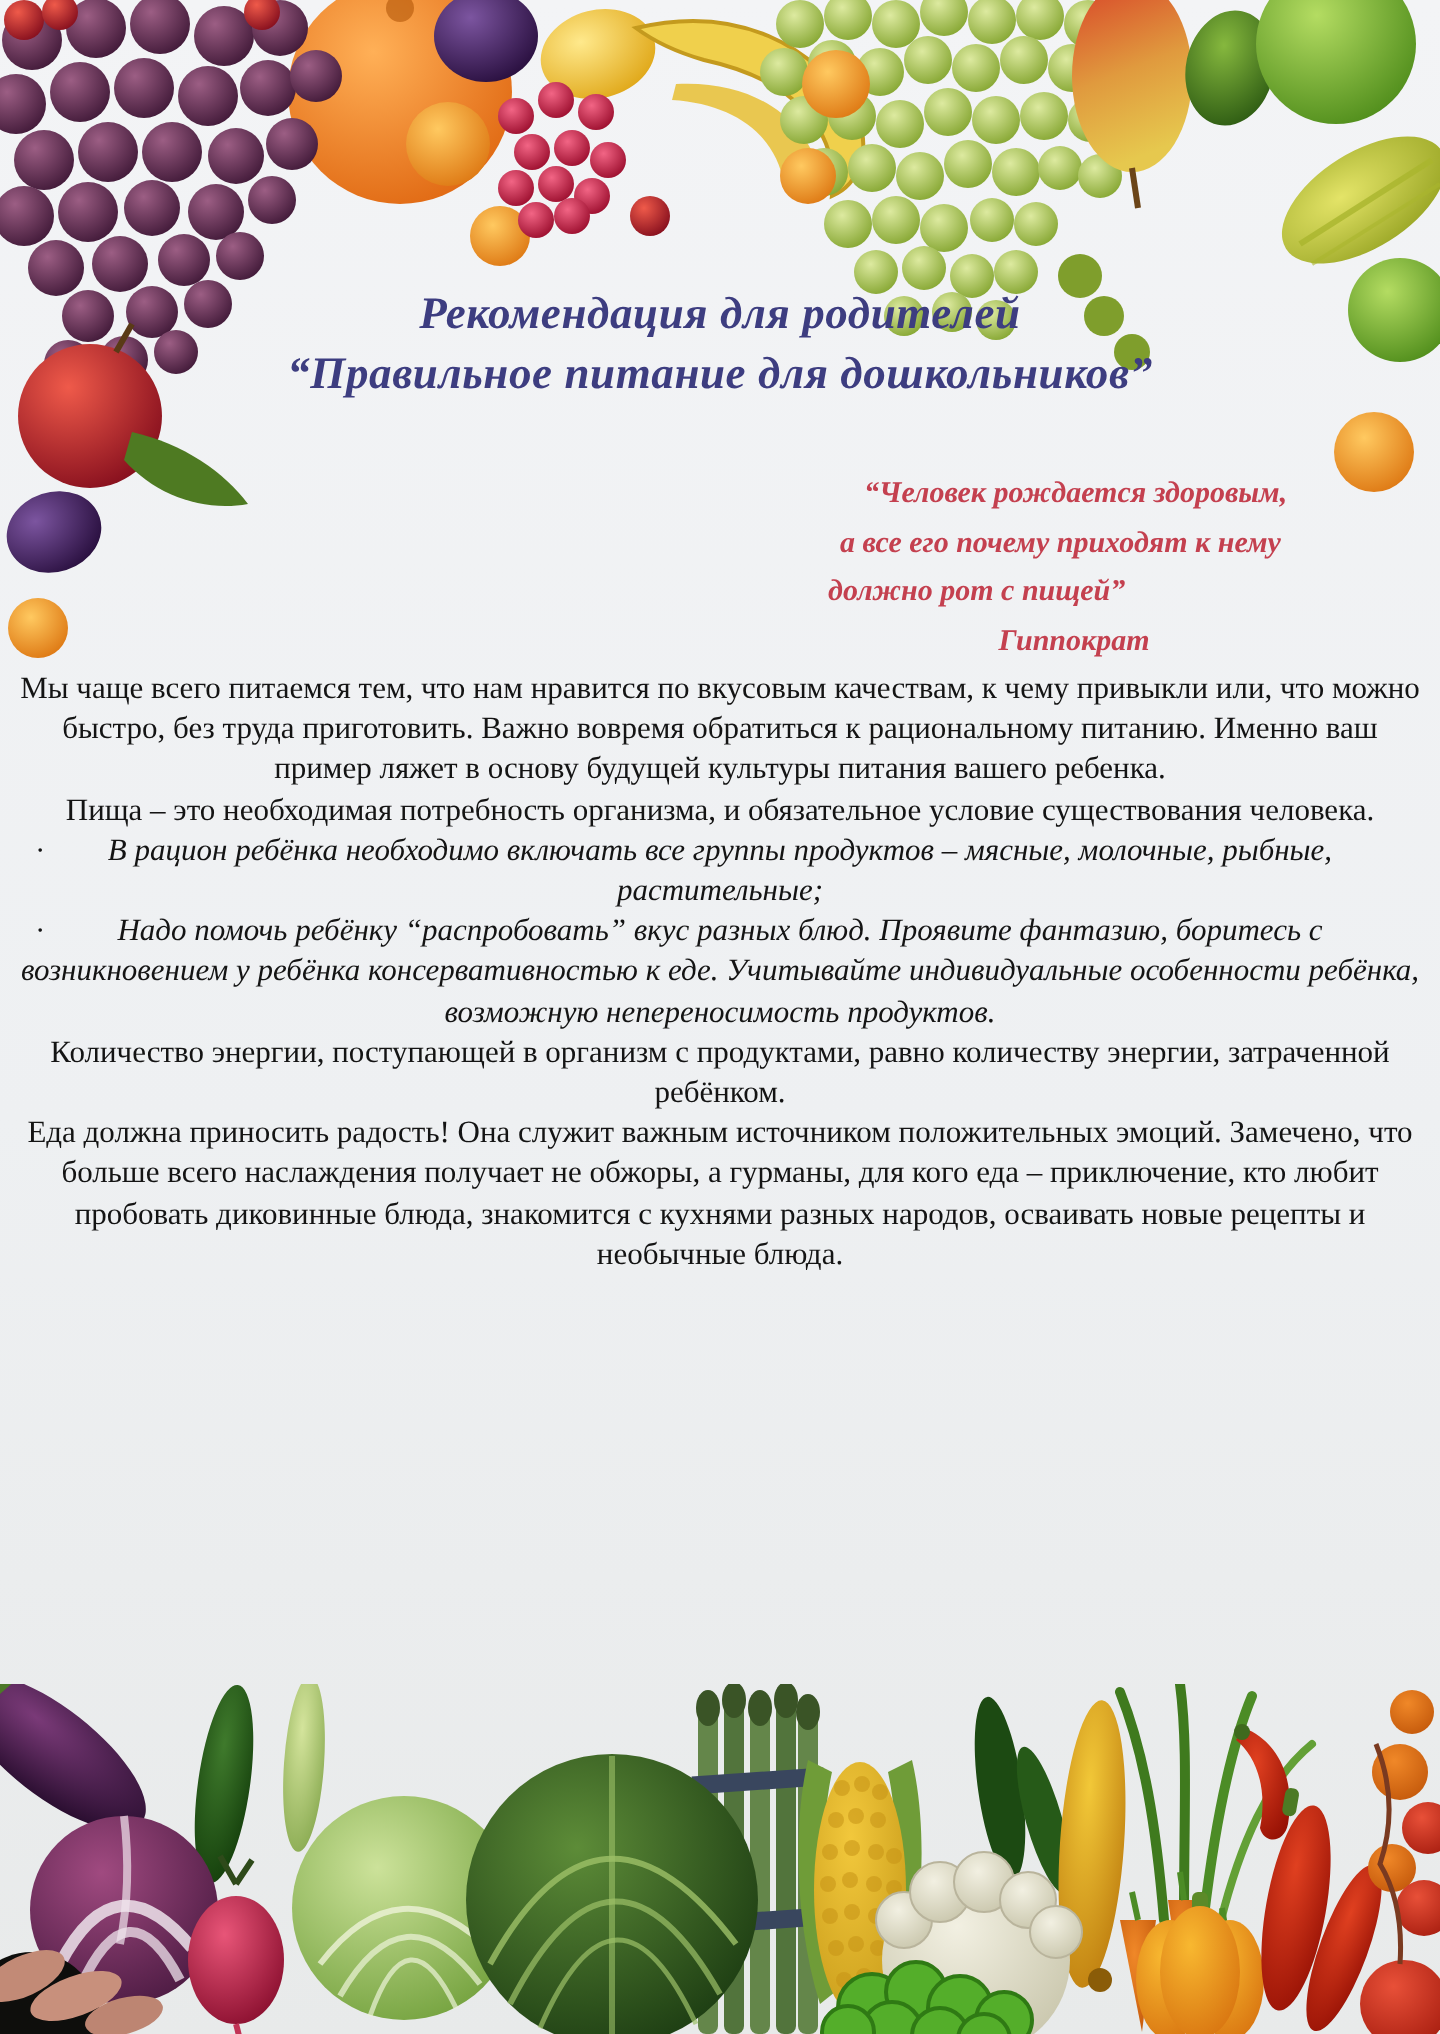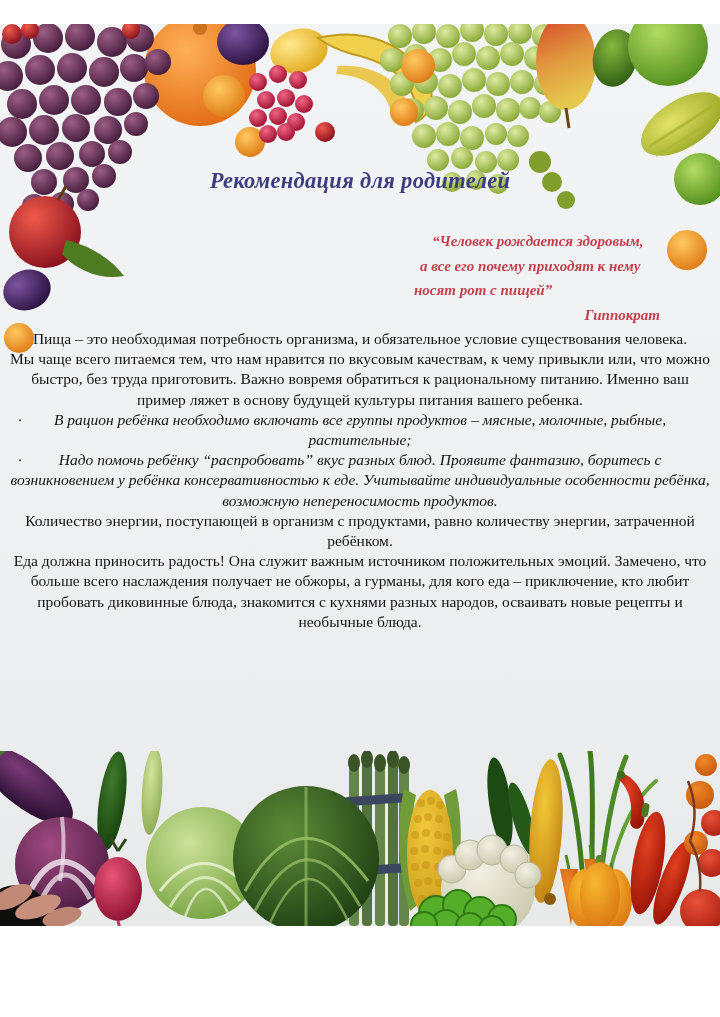--- a/index.html
+++ b/index.html
@@ -1,39 +1,38 @@
 <!DOCTYPE html>
 <html><head>
 <meta charset="utf-8">
 <style>
   html,body { margin:0; padding:0; }
   .page {
-    position:relative; width:720px; height:902px; overflow:hidden;
+    position:relative; width:720px; height:1017px; overflow:hidden;
     background:linear-gradient(180deg,#f3f4f6 0%,#eef0f2 55%,#e8eaea 100%);
     font-family:"Liberation Serif", serif;
-    margin-top:24px;
   }
   .decor { position:absolute; left:0; pointer-events:none; }
   .decor-top { top:0; z-index:1; }
   .decor-bottom { bottom:0; z-index:3; }
   .content { position:absolute; inset:0; z-index:2; }
   .title {
     margin:142px 0 0; text-align:center;
     font-weight:700; font-style:italic; font-size:22.5px; line-height:30px;
     color:#3d3d80; letter-spacing:.3px;
   }
   .title span { display:block; }
   .quote {
     width:302px; margin:33px 4px 0 auto;
     font-weight:700; font-style:italic; font-size:15px; line-height:24.5px;
     color:#c4404f;
   }
   .q1 { padding-left:18px; }
   .q2 { padding-left:6px; }
-  .q-author { text-align:right; padding-right:56px; }
+  .q-author { text-align:center; padding-right:56px; }
   .body-text { margin-top:2px; }
   .para {
     position:relative; margin:0 8px; text-align:center;
     font-size:15.5px; line-height:20.2px; color:#141414;
   }
   .style-italic { font-style:italic; }
   .style-bold { font-weight:400; }
   .bullet-marker { position:absolute; left:10px; top:0; font-size:15px; color:#141414; }
 </style>
 </head>
@@ -246,32 +245,33 @@
       <circle cx="19" cy="314" r="15" fill="url(#gApr)"></circle>
     </g>
     <g>
       <circle cx="687" cy="226" r="20" fill="url(#gApr)"></circle>
     </g>
   </svg>
 
   <div class="content">
     <h1 class="title">
       <span>Рекомендация для родителей</span>
+      <span>“Правильное питание для дошкольников”</span>
     </h1>
 
     <div class="quote">
       <div class="q1">“Человек рождается здоровым,</div>
       <div class="q2">а все его почему приходят к нему</div>
-      <div class="q3">носят рот с пищей”</div>
+      <div class="q3">должно рот с пищей”</div>
       <div class="q-author">Гиппократ</div>
     </div>
 
     <div class="body-text">
+        <p class="para style-normal"><span class="para-text">Мы чаще всего питаемся тем, что нам нравится по вкусовым качествам, к чему привыкли или, что можно быстро, без труда приготовить. Важно вовремя обратиться к рациональному питанию. Именно ваш пример ляжет в основу будущей культуры питания вашего ребенка.</span></p>
         <p class="para style-normal"><span class="para-text">Пища – это необходимая потребность организма, и обязательное условие существования человека.</span></p>
-        <p class="para style-normal"><span class="para-text">Мы чаще всего питаемся тем, что нам нравится по вкусовым качествам, к чему привыкли или, что можно быстро, без труда приготовить. Важно вовремя обратиться к рациональному питанию. Именно ваш пример ляжет в основу будущей культуры питания вашего ребенка.</span></p>
         <p class="para style-italic"><span class="bullet-marker">·</span><span class="para-text">В рацион ребёнка необходимо включать все группы продуктов – мясные, молочные, рыбные, растительные;</span></p>
         <p class="para style-italic"><span class="bullet-marker">·</span></p>
         <p class="para style-italic"><span class="para-text">Надо помочь ребёнку “распробовать” вкус разных блюд. Проявите фантазию, боритесь с возникновением у ребёнка консервативностью к еде. Учитывайте индивидуальные особенности ребёнка, возможную непереносимость продуктов.</span></p>
         <p class="para style-bold"><span class="para-text">Количество энергии, поступающей в организм с продуктами, равно количеству энергии, затраченной ребёнком.</span></p>
         <p class="para style-normal"><span class="para-text">Еда должна приносить радость! Она служит важным источником положительных эмоций. Замечено, что больше всего наслаждения получает не обжоры, а гурманы, для кого еда – приключение, кто любит пробовать диковинные блюда, знакомится с кухнями разных народов, осваивать новые рецепты и необычные блюда.</span></p>
       </div>
   </div>
 
   <svg class="decor decor-bottom" width="720" height="175" viewBox="0 0 720 175" aria-hidden="true">
     <defs>

